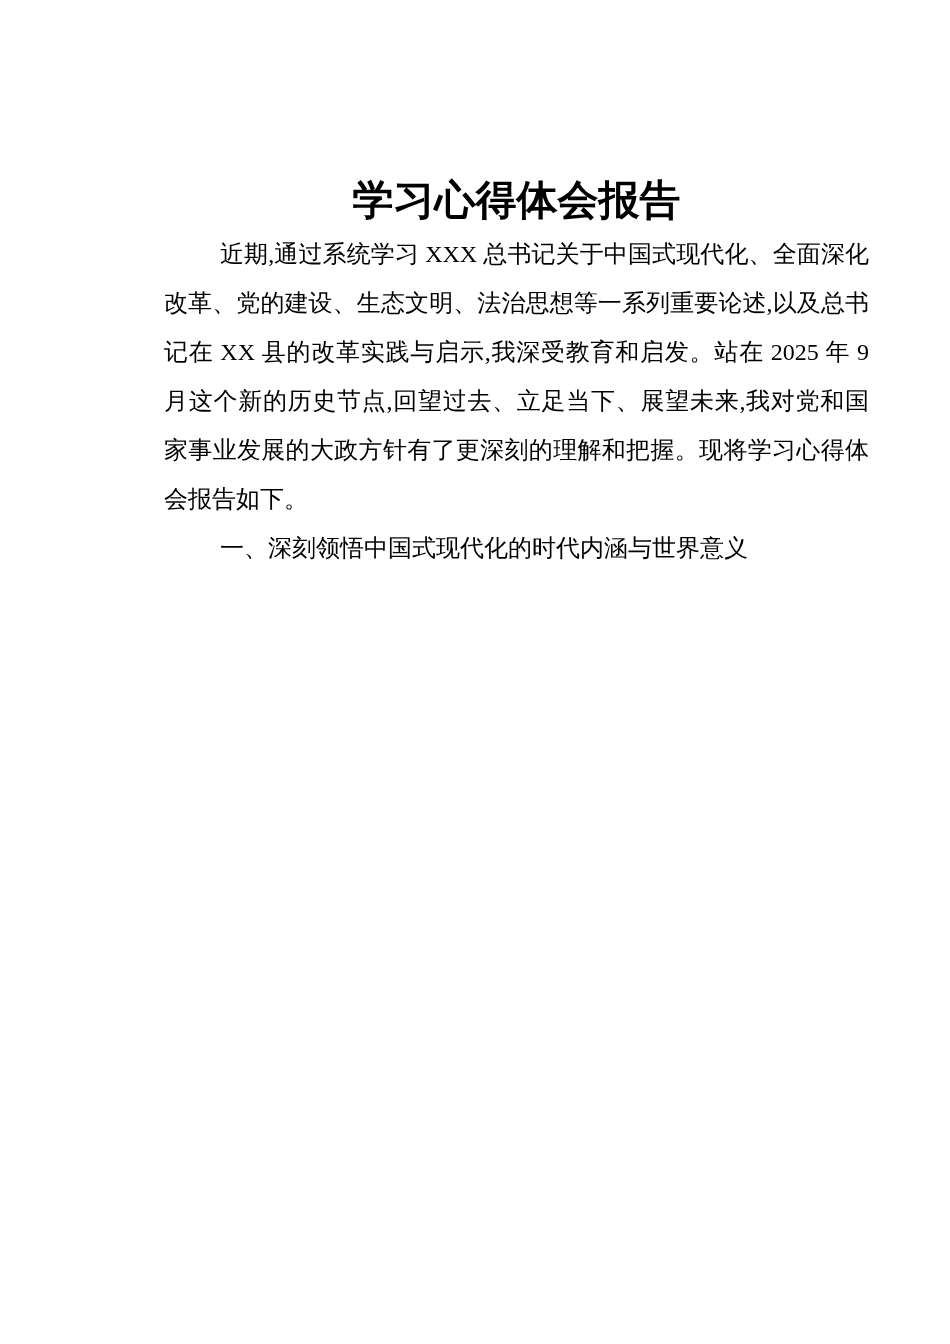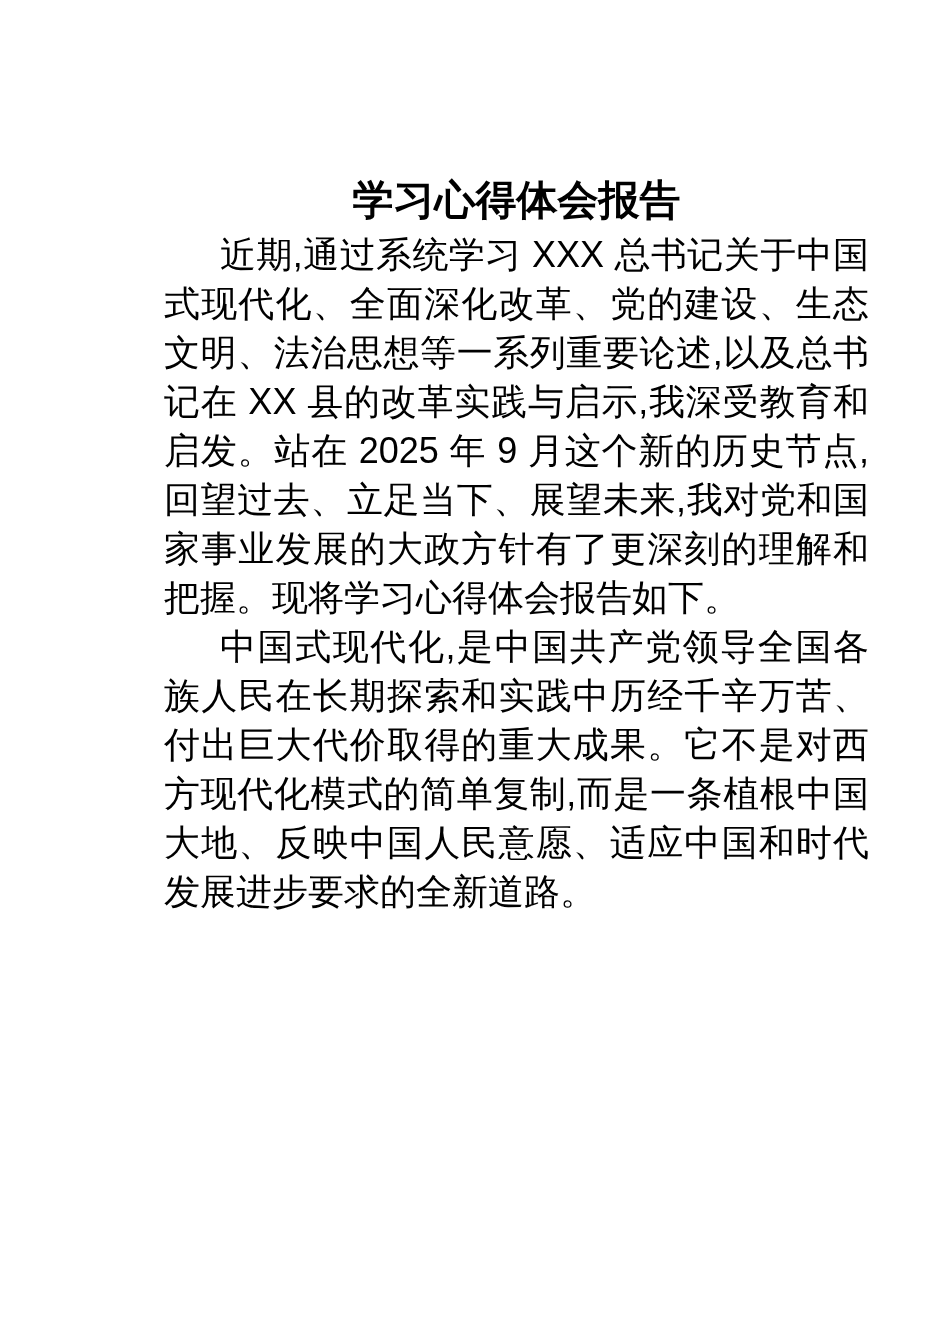--- a/index.html
+++ b/index.html
@@ -30,37 +30,38 @@
     font-size: 41px;
     font-weight: bold;
     line-height: 60px;
     text-align: center;
     color: #000000;
     letter-spacing: 0;
   }
   .body-para {
     margin: 0;
     padding: 0;
-    font-size: 36px;
+    font-size: 24px;
     line-height: 49px;
     color: #000000;
     text-align: justify;
     text-justify: inter-ideograph;
     text-indent: 56px;
     word-break: break-all;
+    font-family: Liberation Serif, serif;
   }
   .heading-para {
     margin-bottom: 10px;
   }
   .cutoff-para {
     text-align-last: justify;
   }
 </style>
 </head>
 <body>
 
 <div class="page">
   <div class="content">
     <h1 class="doc-title">学习心得体会报告</h1>
     <p class="body-para">近期,通过系统学习 XXX 总书记关于中国式现代化、全面深化改革、党的建设、生态文明、法治思想等一系列重要论述,以及总书记在 XX 县的改革实践与启示,我深受教育和启发。站在 2025 年 9 月这个新的历史节点,回望过去、立足当下、展望未来,我对党和国家事业发展的大政方针有了更深刻的理解和把握。现将学习心得体会报告如下。</p>
-    <p class="body-para">中国式现代化,是中国共产党领导全国各族人民在长期探索和实践中历经千辛万苦、付出巨大代价取得的重大成果。它不是对西方现代化模式的简单复制,而是一条植根中国大地、反映中国人民意愿、适应中国和时代发展进步要求的全新道路。</p>
+    <p class="body-para heading-para">一、深刻领悟中国式现代化的时代内涵与世界意义</p>
   </div>
 </div>
 
 </body></html>

